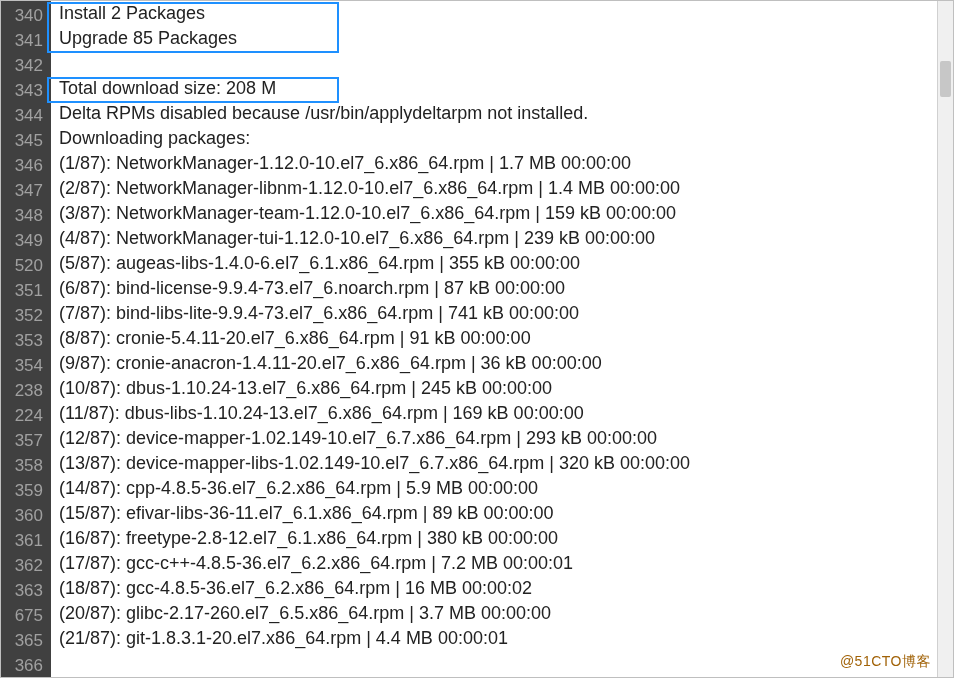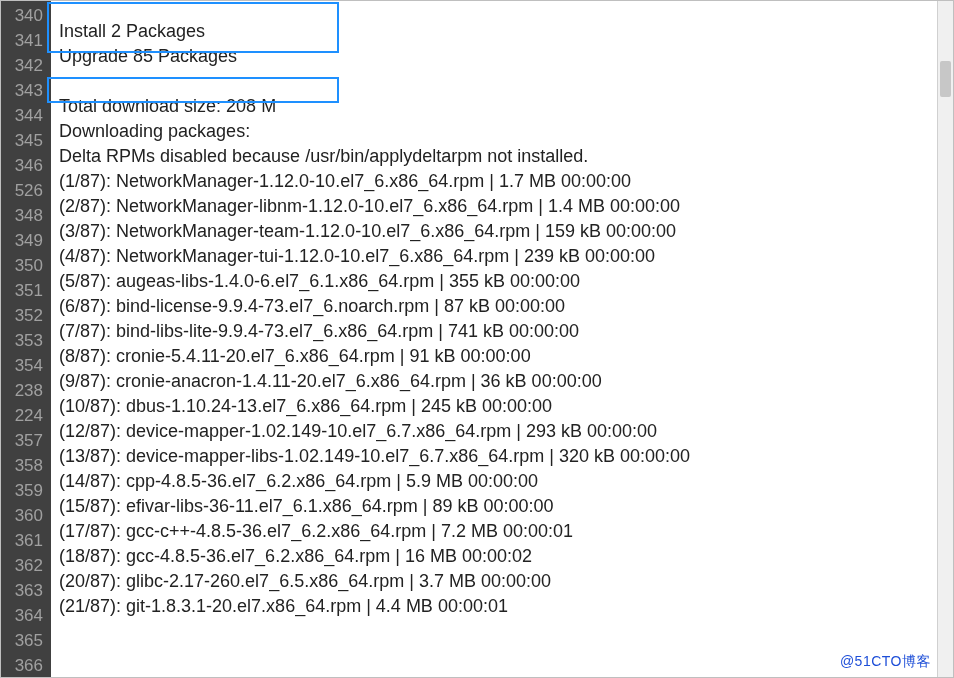--- a/index.html
+++ b/index.html
@@ -25,21 +25,21 @@
     color: #a0a0a0;
     text-align: right;
     padding-top: 2px;
     user-select: none;
     font-size: 17px;
     line-height: 25px;
   }
   .gutter div { padding-right: 8px; }
   .content {
     flex: 1 1 auto;
-    padding-top: 18px;
+    padding-top: 0;
     padding-left: 8px;
     font-size: 18px;
     line-height: 25px;
     white-space: nowrap;
     position: relative;
   }
   .line { height: 25px; }
   .highlight-box {
     position: absolute;
     border: 2px solid #1e90ff;
@@ -55,83 +55,85 @@
     position: absolute;
     left: 2px; right: 2px;
     top: 60px; height: 36px;
     background: #c7c7c7;
     border-radius: 2px;
   }
   .watermark {
     position: absolute;
     right: 22px; bottom: 6px;
     font-size: 14px;
-    color: #1d4ed8;
+    color: #a16207;
     letter-spacing: 0.5px;
     pointer-events: none;
   }
 </style>
 </head>
 <body>
 
 <div class="editor">
 
   <div class="gutter" id="gutter">
       <div>340</div>
       <div>341</div>
       <div>342</div>
       <div>343</div>
       <div>344</div>
       <div>345</div>
       <div>346</div>
-      <div>526</div>
+      <div>347</div>
       <div>348</div>
       <div>349</div>
-      <div>350</div>
+      <div>520</div>
       <div>351</div>
       <div>352</div>
       <div>353</div>
       <div>354</div>
       <div>238</div>
       <div>224</div>
       <div>357</div>
       <div>358</div>
       <div>359</div>
       <div>360</div>
       <div>361</div>
       <div>362</div>
       <div>363</div>
-      <div>364</div>
+      <div>675</div>
       <div>365</div>
       <div>366</div>
     </div>
 
   <div class="content" id="content">
     <div class="highlight-box" id="hl0" style="top: 1px; left: -4px; width: 292px; height: 51px;"></div>
     <div class="highlight-box" id="hl1" style="top: 76px; left: -4px; width: 292px; height: 26px;"></div>
   <div class="line">Install   2 Packages</div>
       <div class="line">Upgrade  85 Packages</div>
       <div class="line"></div>
       <div class="line">Total download size: 208 M</div>
+      <div class="line">Delta RPMs disabled because /usr/bin/applydeltarpm not installed.</div>
       <div class="line">Downloading packages:</div>
-      <div class="line">Delta RPMs disabled because /usr/bin/applydeltarpm not installed.</div>
       <div class="line">(1/87): NetworkManager-1.12.0-10.el7_6.x86_64.rpm            | 1.7 MB  00:00:00     </div>
       <div class="line">(2/87): NetworkManager-libnm-1.12.0-10.el7_6.x86_64.rpm      | 1.4 MB  00:00:00     </div>
       <div class="line">(3/87): NetworkManager-team-1.12.0-10.el7_6.x86_64.rpm       | 159 kB  00:00:00     </div>
       <div class="line">(4/87): NetworkManager-tui-1.12.0-10.el7_6.x86_64.rpm        | 239 kB  00:00:00     </div>
       <div class="line">(5/87): augeas-libs-1.4.0-6.el7_6.1.x86_64.rpm               | 355 kB  00:00:00     </div>
       <div class="line">(6/87): bind-license-9.9.4-73.el7_6.noarch.rpm               |  87 kB  00:00:00     </div>
       <div class="line">(7/87): bind-libs-lite-9.9.4-73.el7_6.x86_64.rpm             | 741 kB  00:00:00     </div>
       <div class="line">(8/87): cronie-5.4.11-20.el7_6.x86_64.rpm                    |  91 kB  00:00:00     </div>
       <div class="line">(9/87): cronie-anacron-1.4.11-20.el7_6.x86_64.rpm            |  36 kB  00:00:00     </div>
       <div class="line">(10/87): dbus-1.10.24-13.el7_6.x86_64.rpm                    | 245 kB  00:00:00     </div>
+      <div class="line">(11/87): dbus-libs-1.10.24-13.el7_6.x86_64.rpm               | 169 kB  00:00:00     </div>
       <div class="line">(12/87): device-mapper-1.02.149-10.el7_6.7.x86_64.rpm        | 293 kB  00:00:00     </div>
       <div class="line">(13/87): device-mapper-libs-1.02.149-10.el7_6.7.x86_64.rpm   | 320 kB  00:00:00     </div>
       <div class="line">(14/87): cpp-4.8.5-36.el7_6.2.x86_64.rpm                     | 5.9 MB  00:00:00     </div>
       <div class="line">(15/87): efivar-libs-36-11.el7_6.1.x86_64.rpm                |  89 kB  00:00:00     </div>
+      <div class="line">(16/87): freetype-2.8-12.el7_6.1.x86_64.rpm                  | 380 kB  00:00:00     </div>
       <div class="line">(17/87): gcc-c++-4.8.5-36.el7_6.2.x86_64.rpm                 | 7.2 MB  00:00:01     </div>
       <div class="line">(18/87): gcc-4.8.5-36.el7_6.2.x86_64.rpm                     |  16 MB  00:00:02     </div>
       <div class="line">(20/87): glibc-2.17-260.el7_6.5.x86_64.rpm                   | 3.7 MB  00:00:00     </div>
       <div class="line">(21/87): git-1.8.3.1-20.el7.x86_64.rpm                       | 4.4 MB  00:00:01     </div>
     </div>
 
   <div class="scrollbar-track">
     <div class="scrollbar-thumb"></div>
   </div>
 

